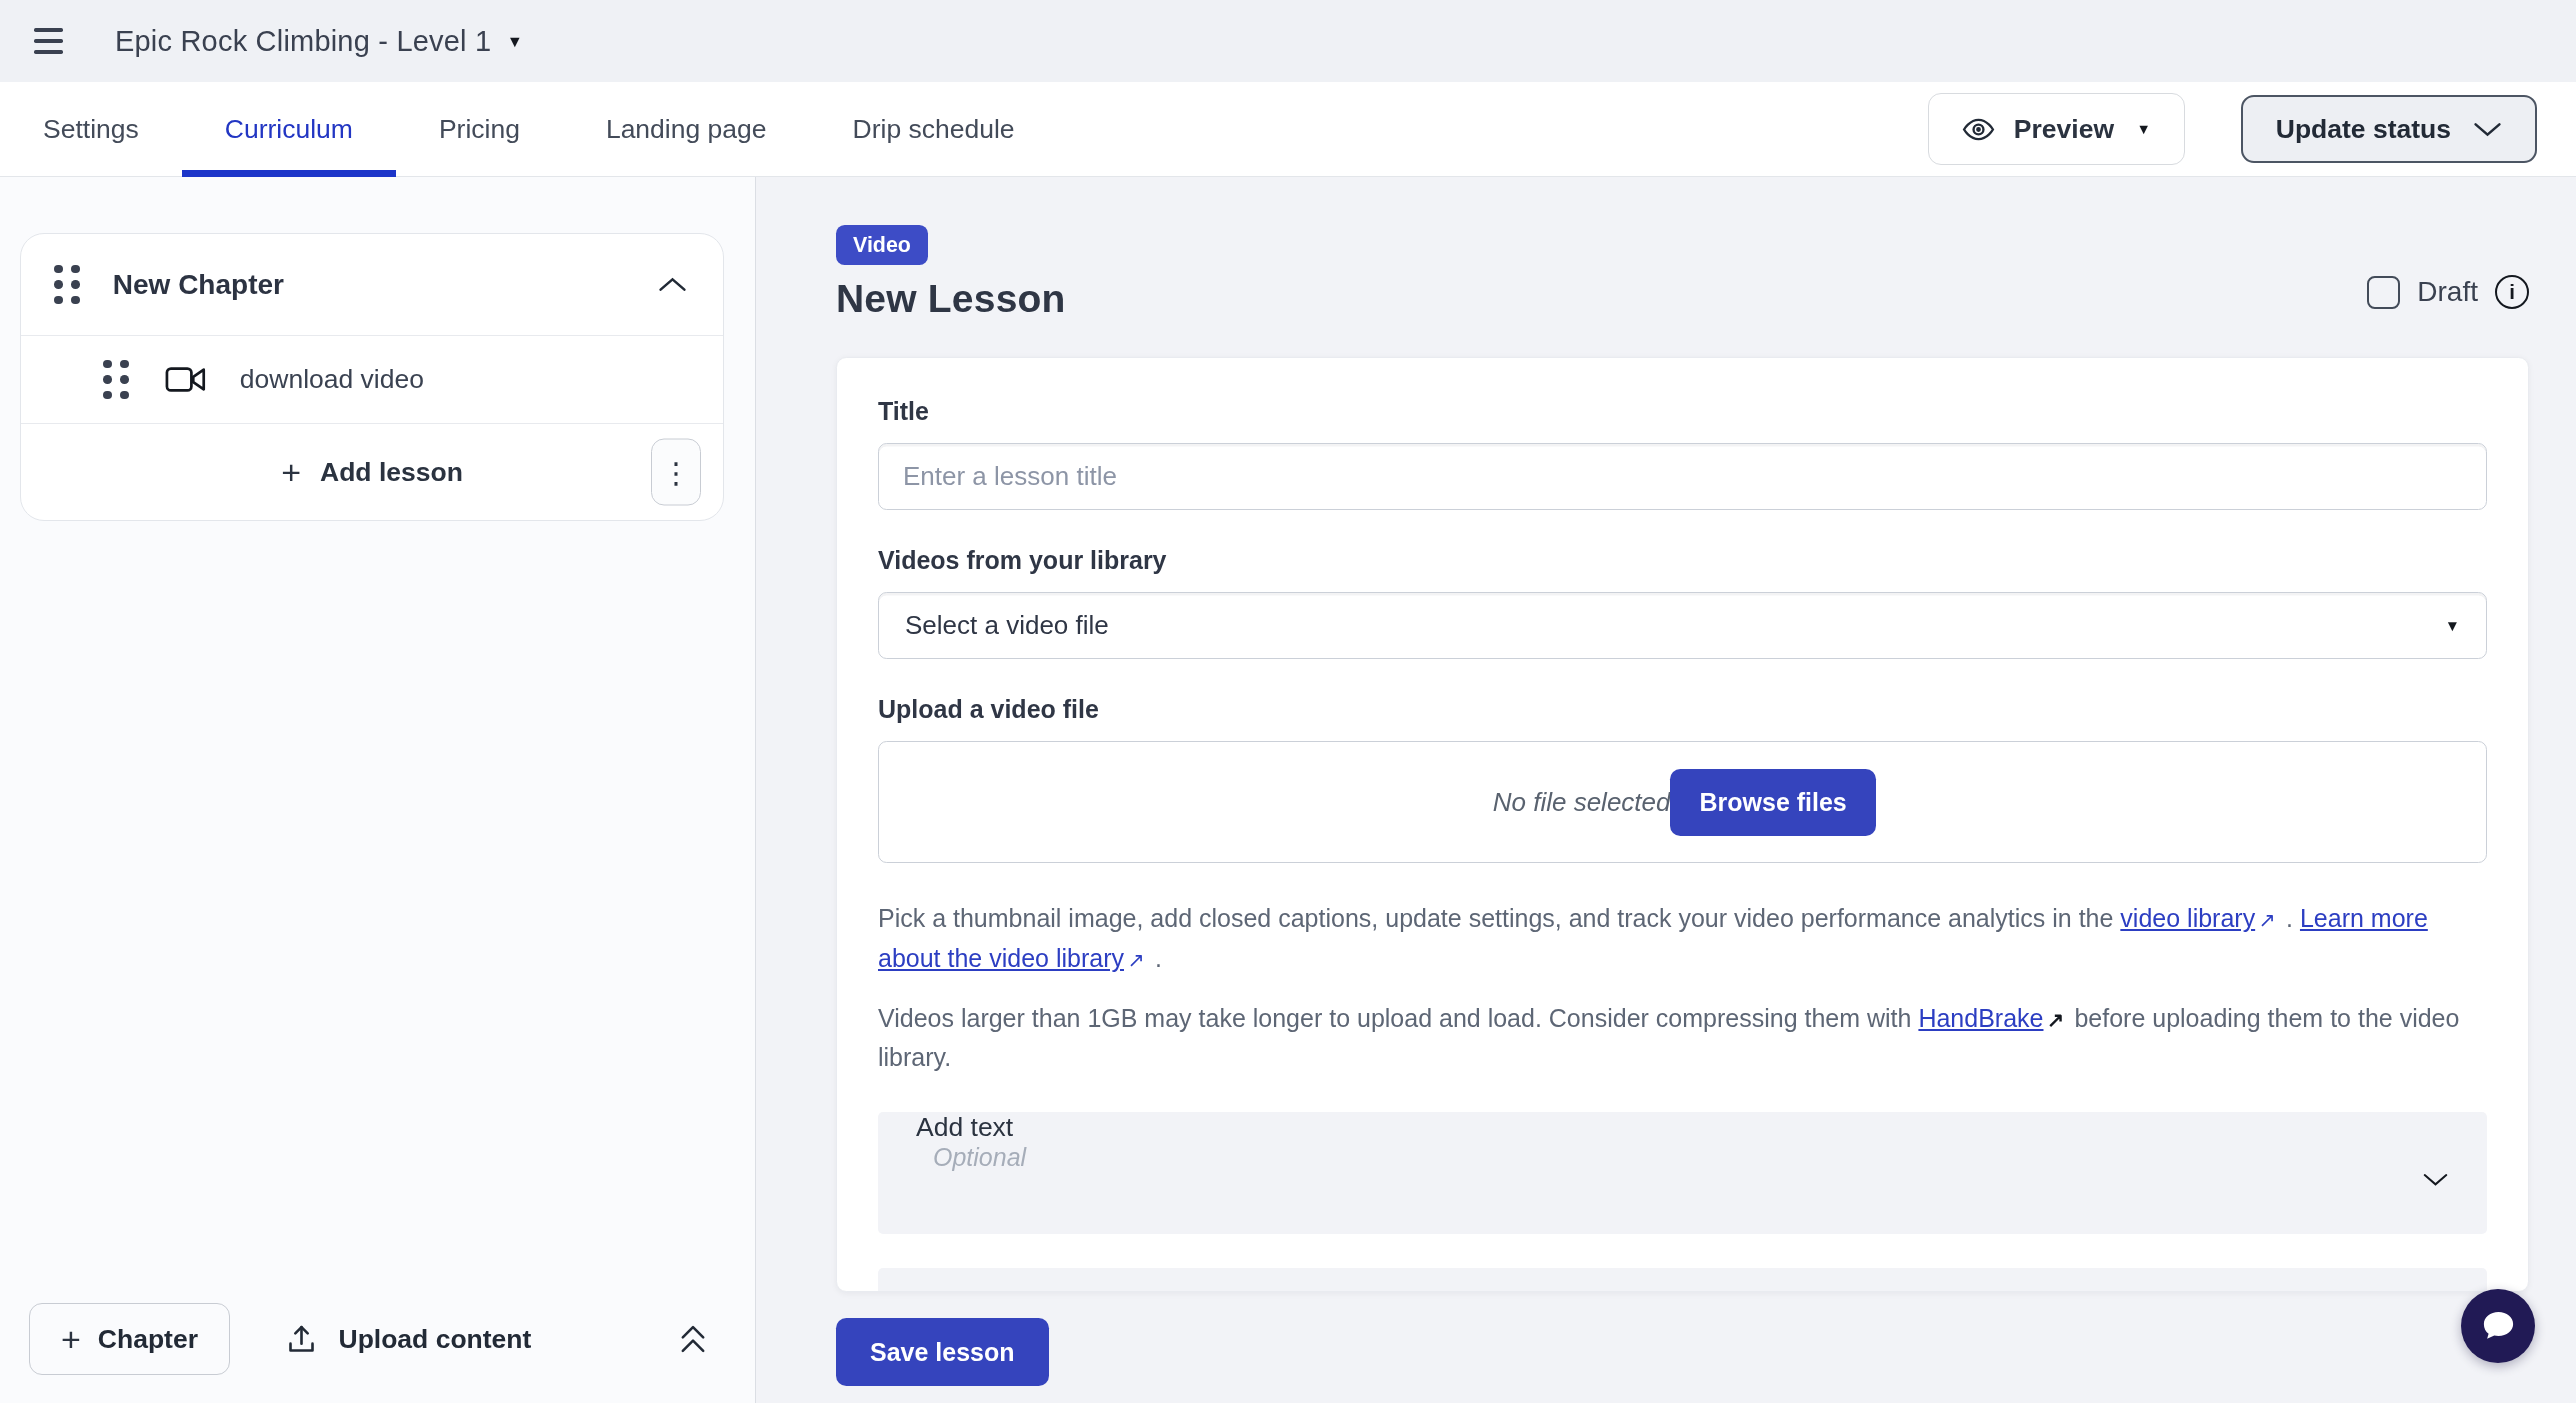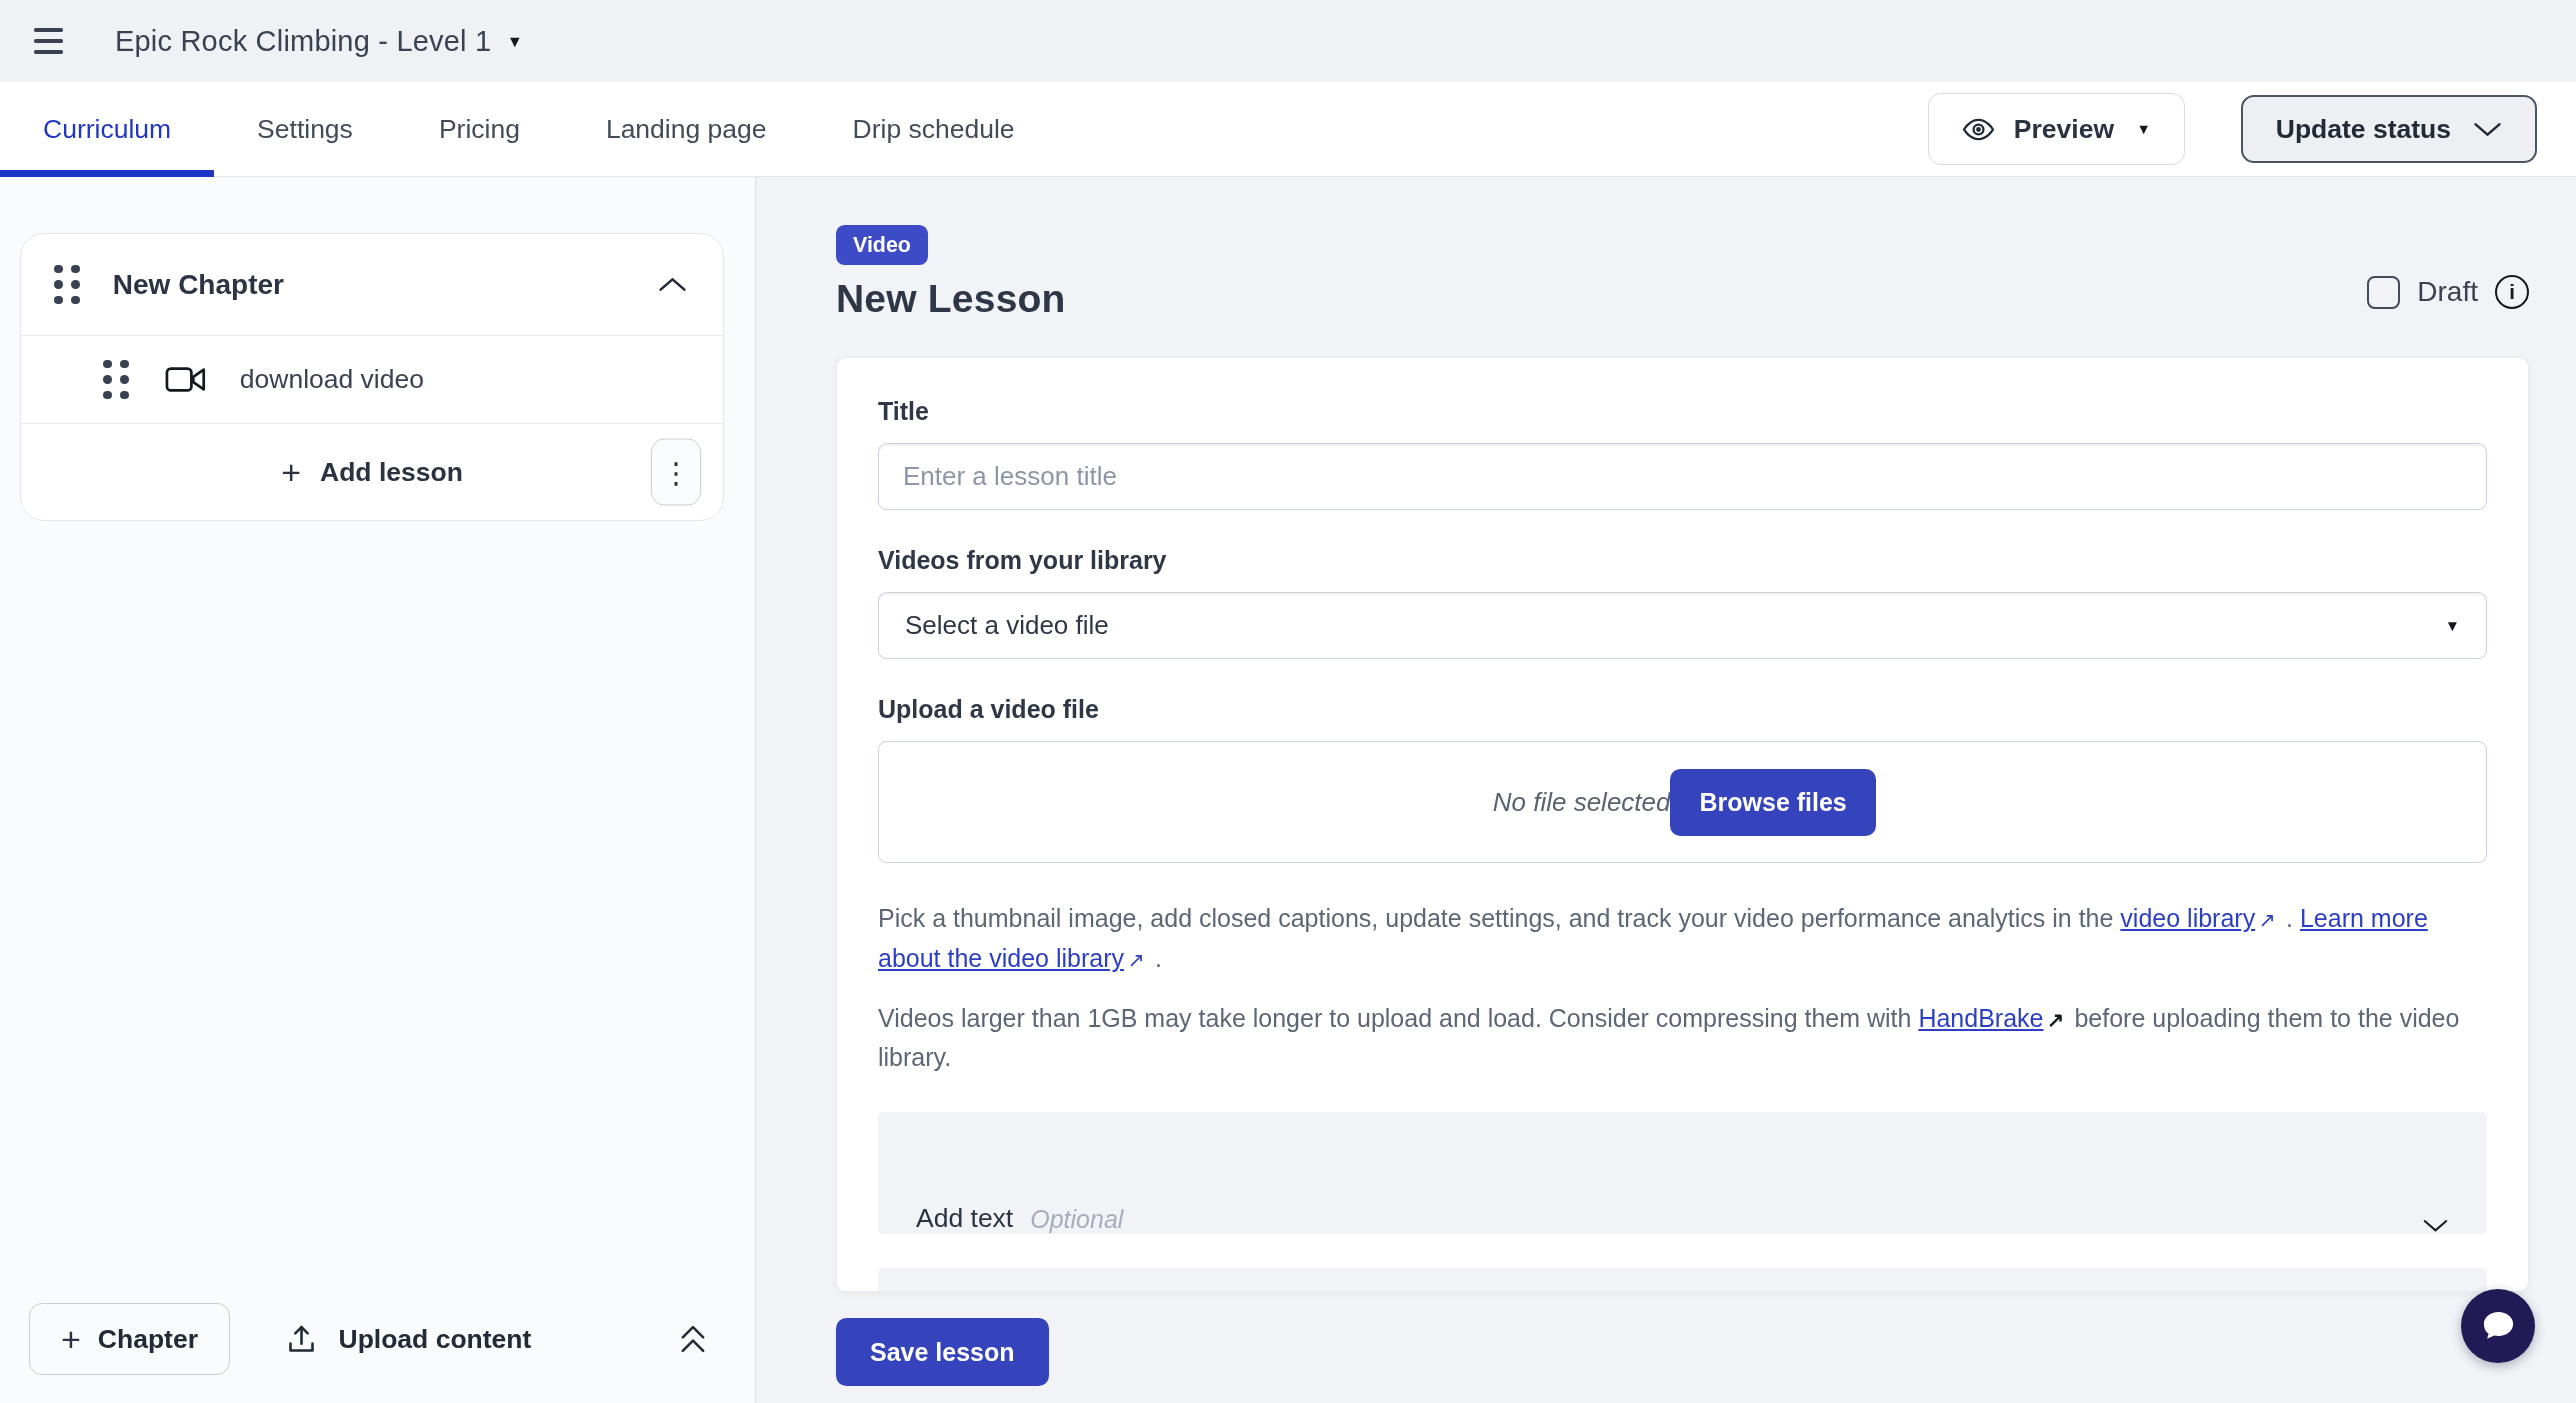--- a/index.html
+++ b/index.html
@@ -75,21 +75,21 @@
   .upload-box { width:100%; height:122px; border:1.7px solid #cbd0d8; border-radius:8.6px; padding:0 20.5px 0 24px; display:flex; align-items:center; justify-content:center; background:#fff; }
   .no-file { font-style:italic; font-size:26px; color:#59626f; }
   .primary-btn { height:67px; padding:0 29px; background:#3544bd; color:#fff; border:none; border-radius:10.3px; font-size:25px; font-weight:700; font-family:inherit; cursor:pointer; }
 
   .help-p { font-size:25px; line-height:1.58; color:#5d6675; margin-top:29px; }
   .help-p.second { margin-top:20.5px; }
   .inline-link { color:#2c3ec2; text-decoration:underline; cursor:pointer; }
   .ext-arrow { font-size:20.5px; color:#2c3ec2; text-decoration:none; display:inline-block; padding:0 3.4px; }
   .ext-arrow.dark { color:#14181f; font-weight:700; }
 
-  .accordion { margin-top:34px; height:122px; background:#f2f3f7; border-radius:5.1px; display:flex; align-items:flex-end; padding:0 38px; cursor:pointer; }
+  .accordion { margin-top:34px; height:122px; background:#f2f3f7; border-radius:5.1px; display:flex; align-items:flex-start; padding:0 38px; cursor:pointer;flex-direction:column; }
   .accordion .acc-title { font-size:26.5px; font-weight:500; color:#2b3340; }
   .accordion .acc-optional { margin-left:17px; font-size:25px; font-style:italic; color:#a6adb9; }
   .accordion .acc-chevron { margin-left:auto; display:flex; }
 
   .save-btn { margin-top:26px; height:68px; padding:0 34px; }
 
   
   .chat-fab { position:absolute; right:41px; bottom:41px; width:74px; height:74px; border-radius:50%; background:#211a55; border:none; cursor:pointer; display:flex; align-items:center; justify-content:center; box-shadow:0 3.4px 10.3px rgba(20,16,60,.3); }
 
   svg { display:block; }
@@ -103,22 +103,22 @@
     <button class="hamburger">
         <span></span>
         <span></span>
         <span></span>
       </button>
     <div class="course-title">Epic Rock Climbing - Level 1</div>
     <span class="title-caret">▼</span>
   </header>
 
   <nav class="tabbar">
+    <button class="tab">Settings</button>
     <button class="tab active">Curriculum</button>
-    <button class="tab">Settings</button>
     <button class="tab">Pricing</button>
     <button class="tab">Landing page</button>
     <button class="tab">Drip schedule</button>
 
     <div class="tab-actions">
       <button class="btn preview-btn">
         <span>
           <svg width="33" height="33" viewBox="0 0 24 24" fill="none" stroke="#222a36" stroke-width="1.7">
             <path d="M1.5 12S5.5 5 12 5s10.5 7 10.5 7-4 7-10.5 7S1.5 12 1.5 12z"></path>
             <circle cx="12" cy="12" r="3.6"></circle>

